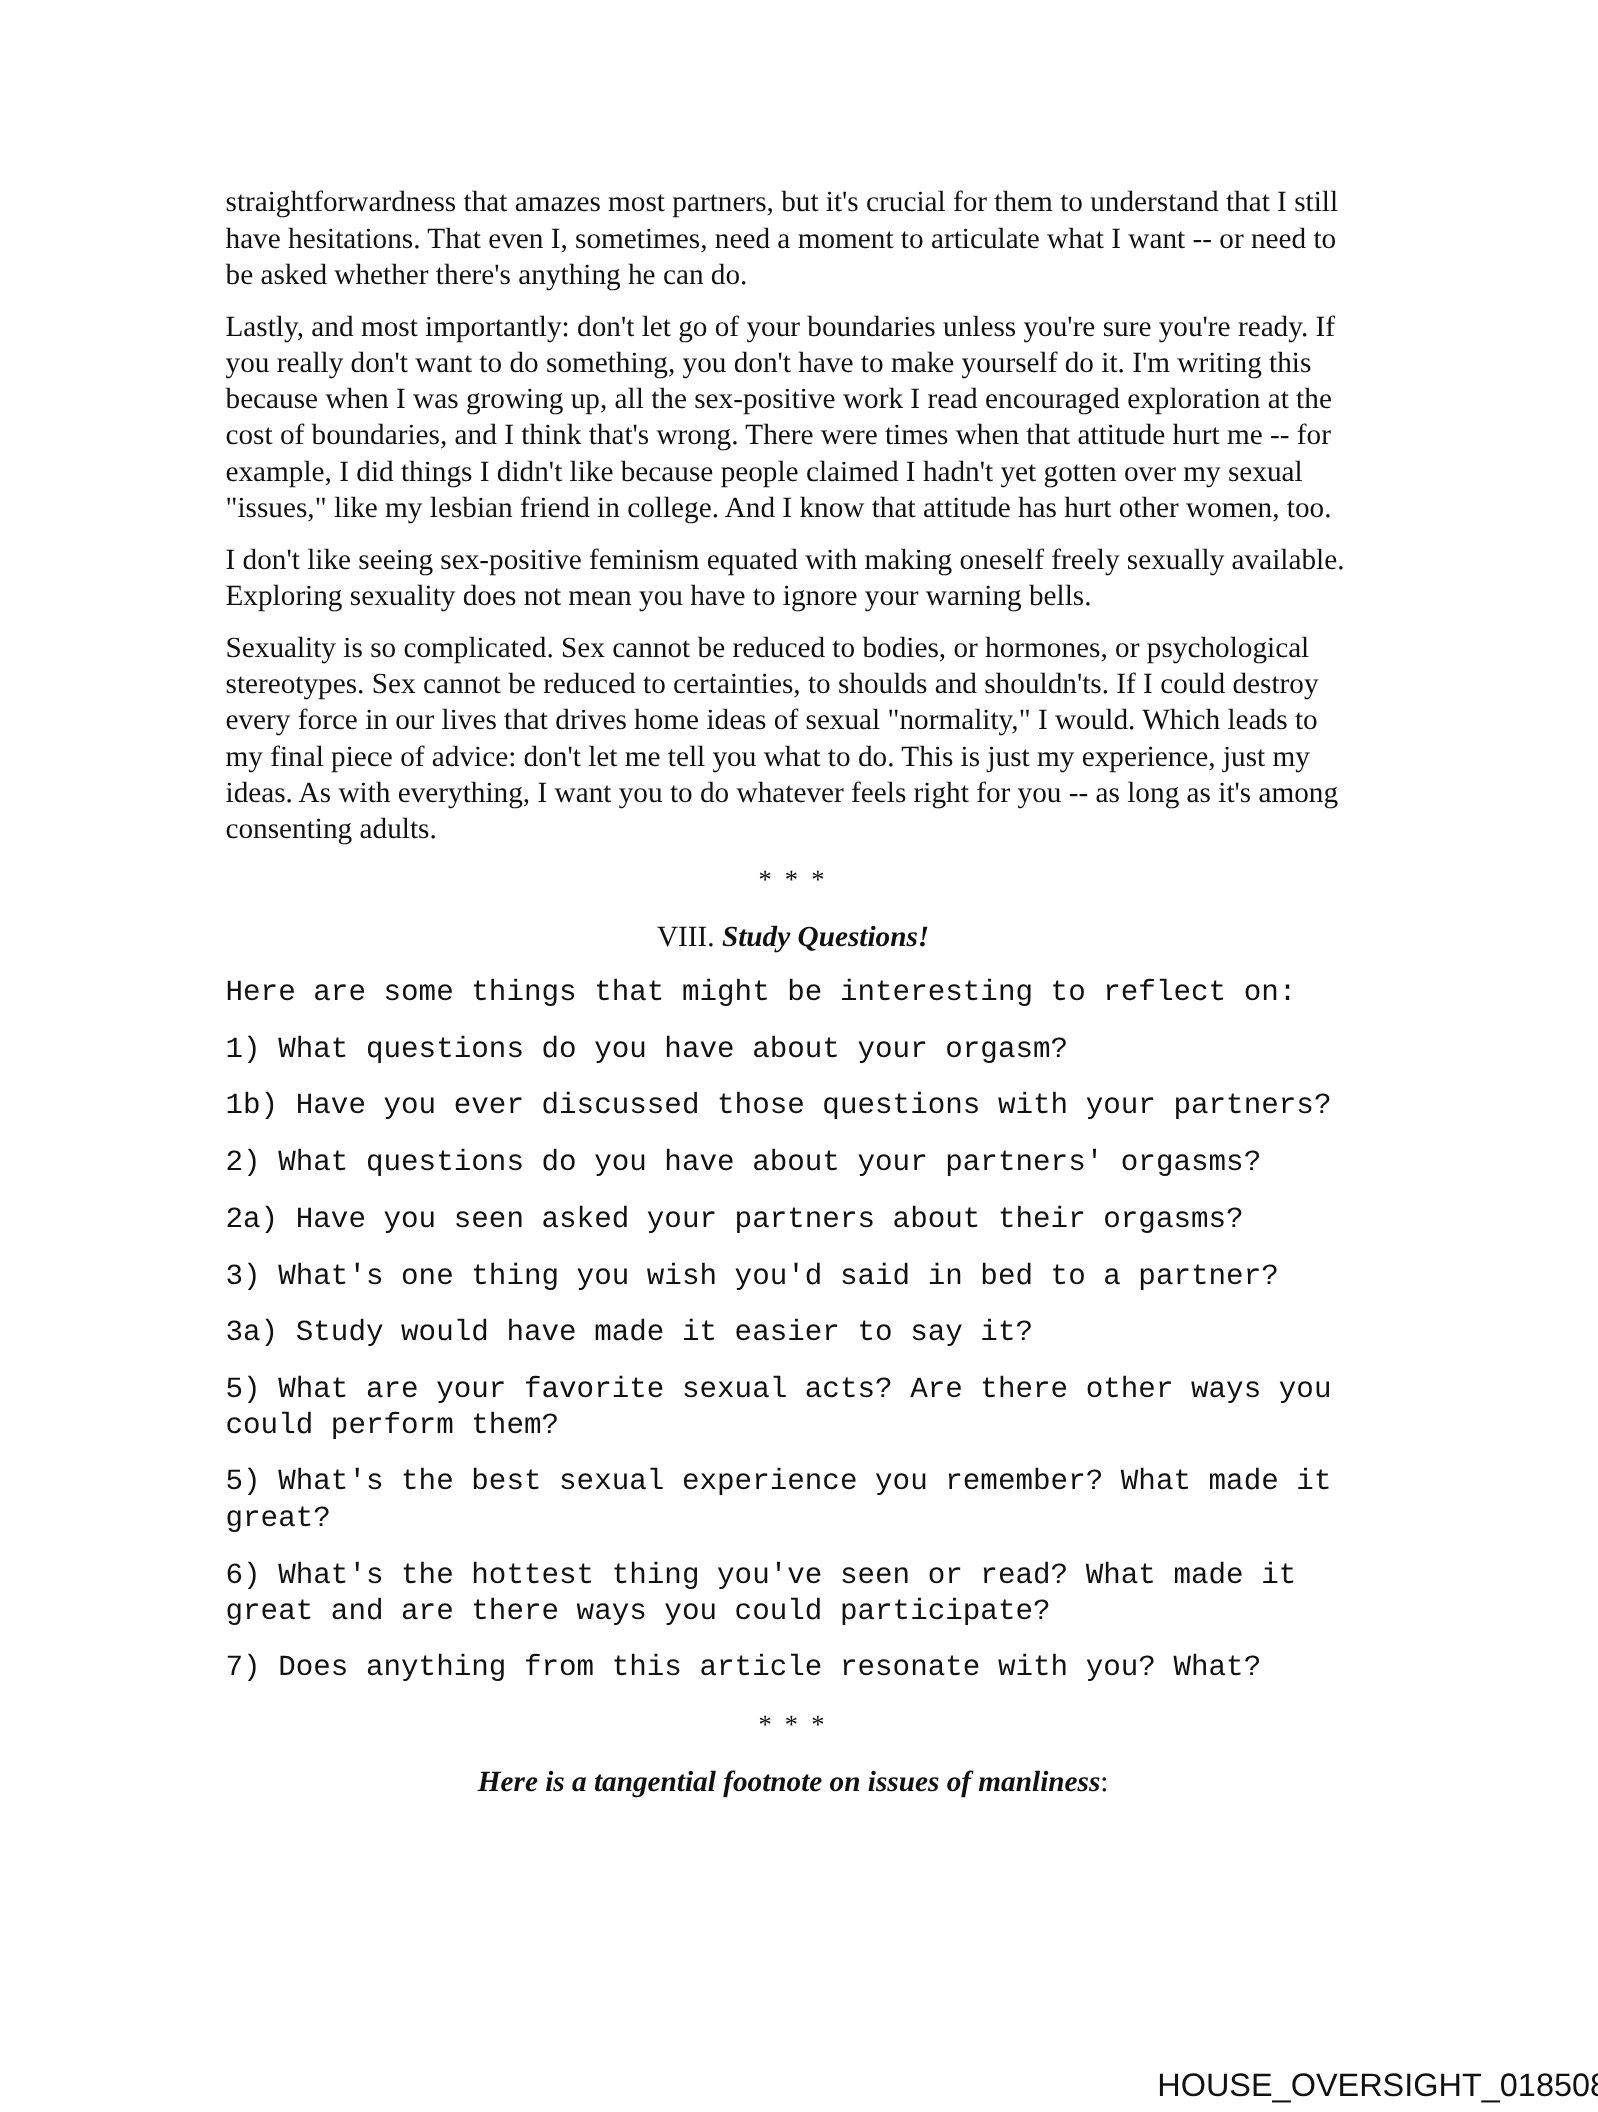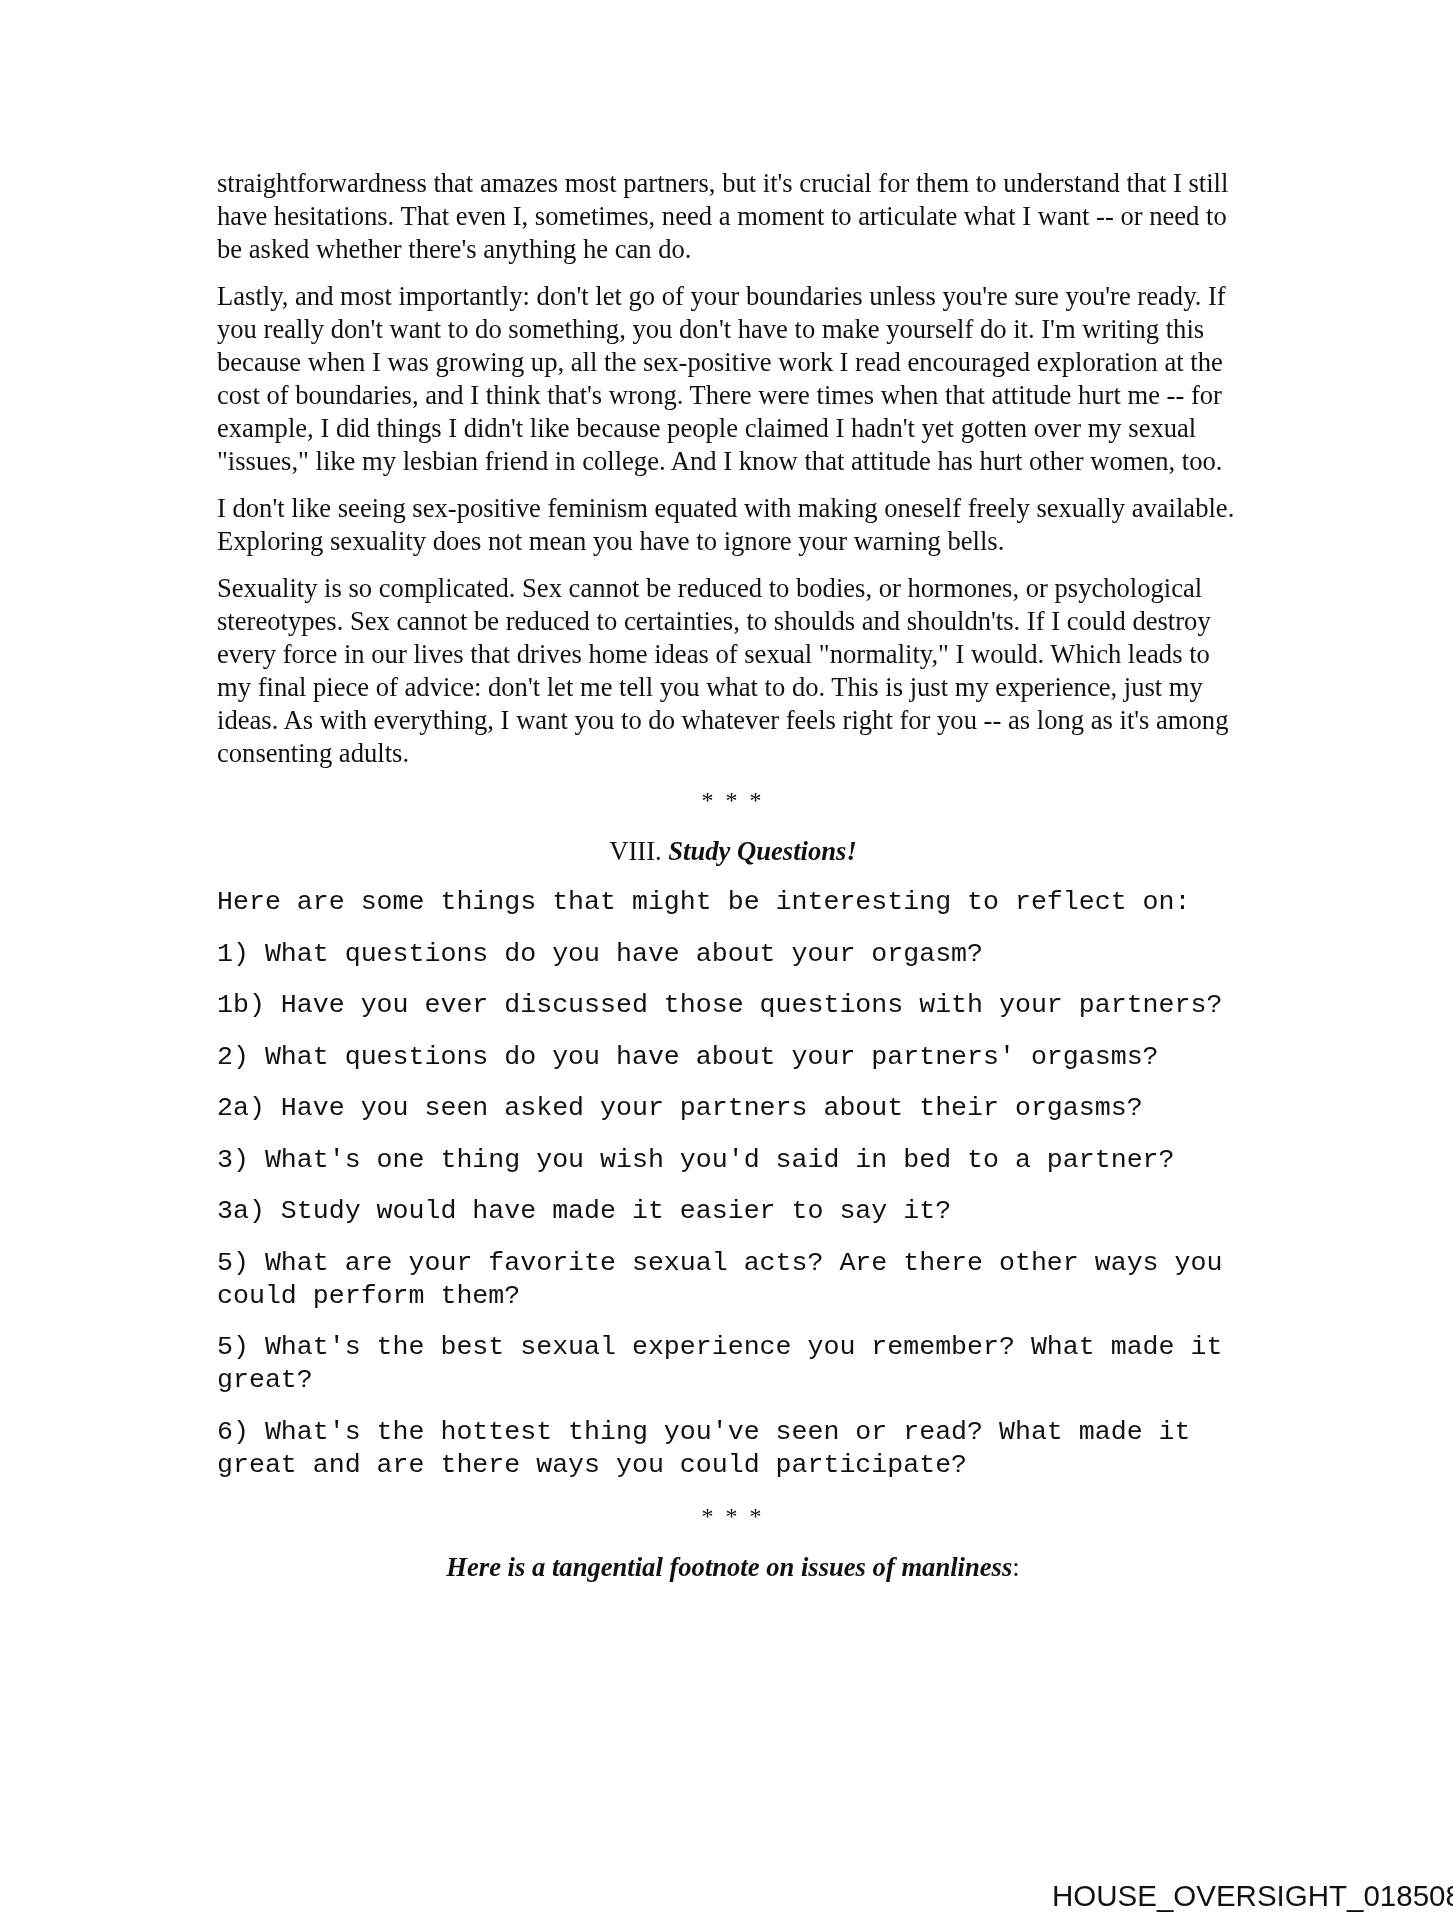--- a/index.html
+++ b/index.html
@@ -10,21 +10,21 @@
   body {
     width: 1453px;
     height: 1920px;
     position: relative;
     overflow: hidden;
     color: #111111;
     font-family: "Liberation Serif", "DejaVu Serif", serif;
   }
   .page {
     position: absolute;
-    left: 217px;
+    left: 205px;
     top: 167px;
     width: 1032px;
     font-size: 26.6px;
     line-height: 33px;
   }
   .para {
     margin: 0 0 14px 0;
   }
   .sep {
     text-align: center;
@@ -86,20 +86,21 @@
   <div>
     <p class="q">1) What questions do you have about your orgasm?</p>
     <p class="q">1b) Have you ever discussed those questions with your partners?</p>
     <p class="q">2) What questions do you have about your partners' orgasms?</p>
     <p class="q">2a) Have you seen asked your partners about their orgasms?</p>
     <p class="q">3) What's one thing you wish you'd said in bed to a partner?</p>
     <p class="q">3a) Study would have made it easier to say it?</p>
     <p class="q">5) What are your favorite sexual acts? Are there other ways you could perform them?</p>
     <p class="q">5) What's the best sexual experience you remember? What made it great?</p>
     <p class="q">6) What's the hottest thing you've seen or read? What made it great and are there ways you could participate?</p>
+    <p class="q">7) Does anything from this article resonate with you? What?</p>
   </div>
 
   <div class="sep">* * *</div>
 
   <div class="heading">
     <span class="bi">Here is a tangential footnote on issues of manliness</span><span>:</span>
   </div>
 
 </div>
 

